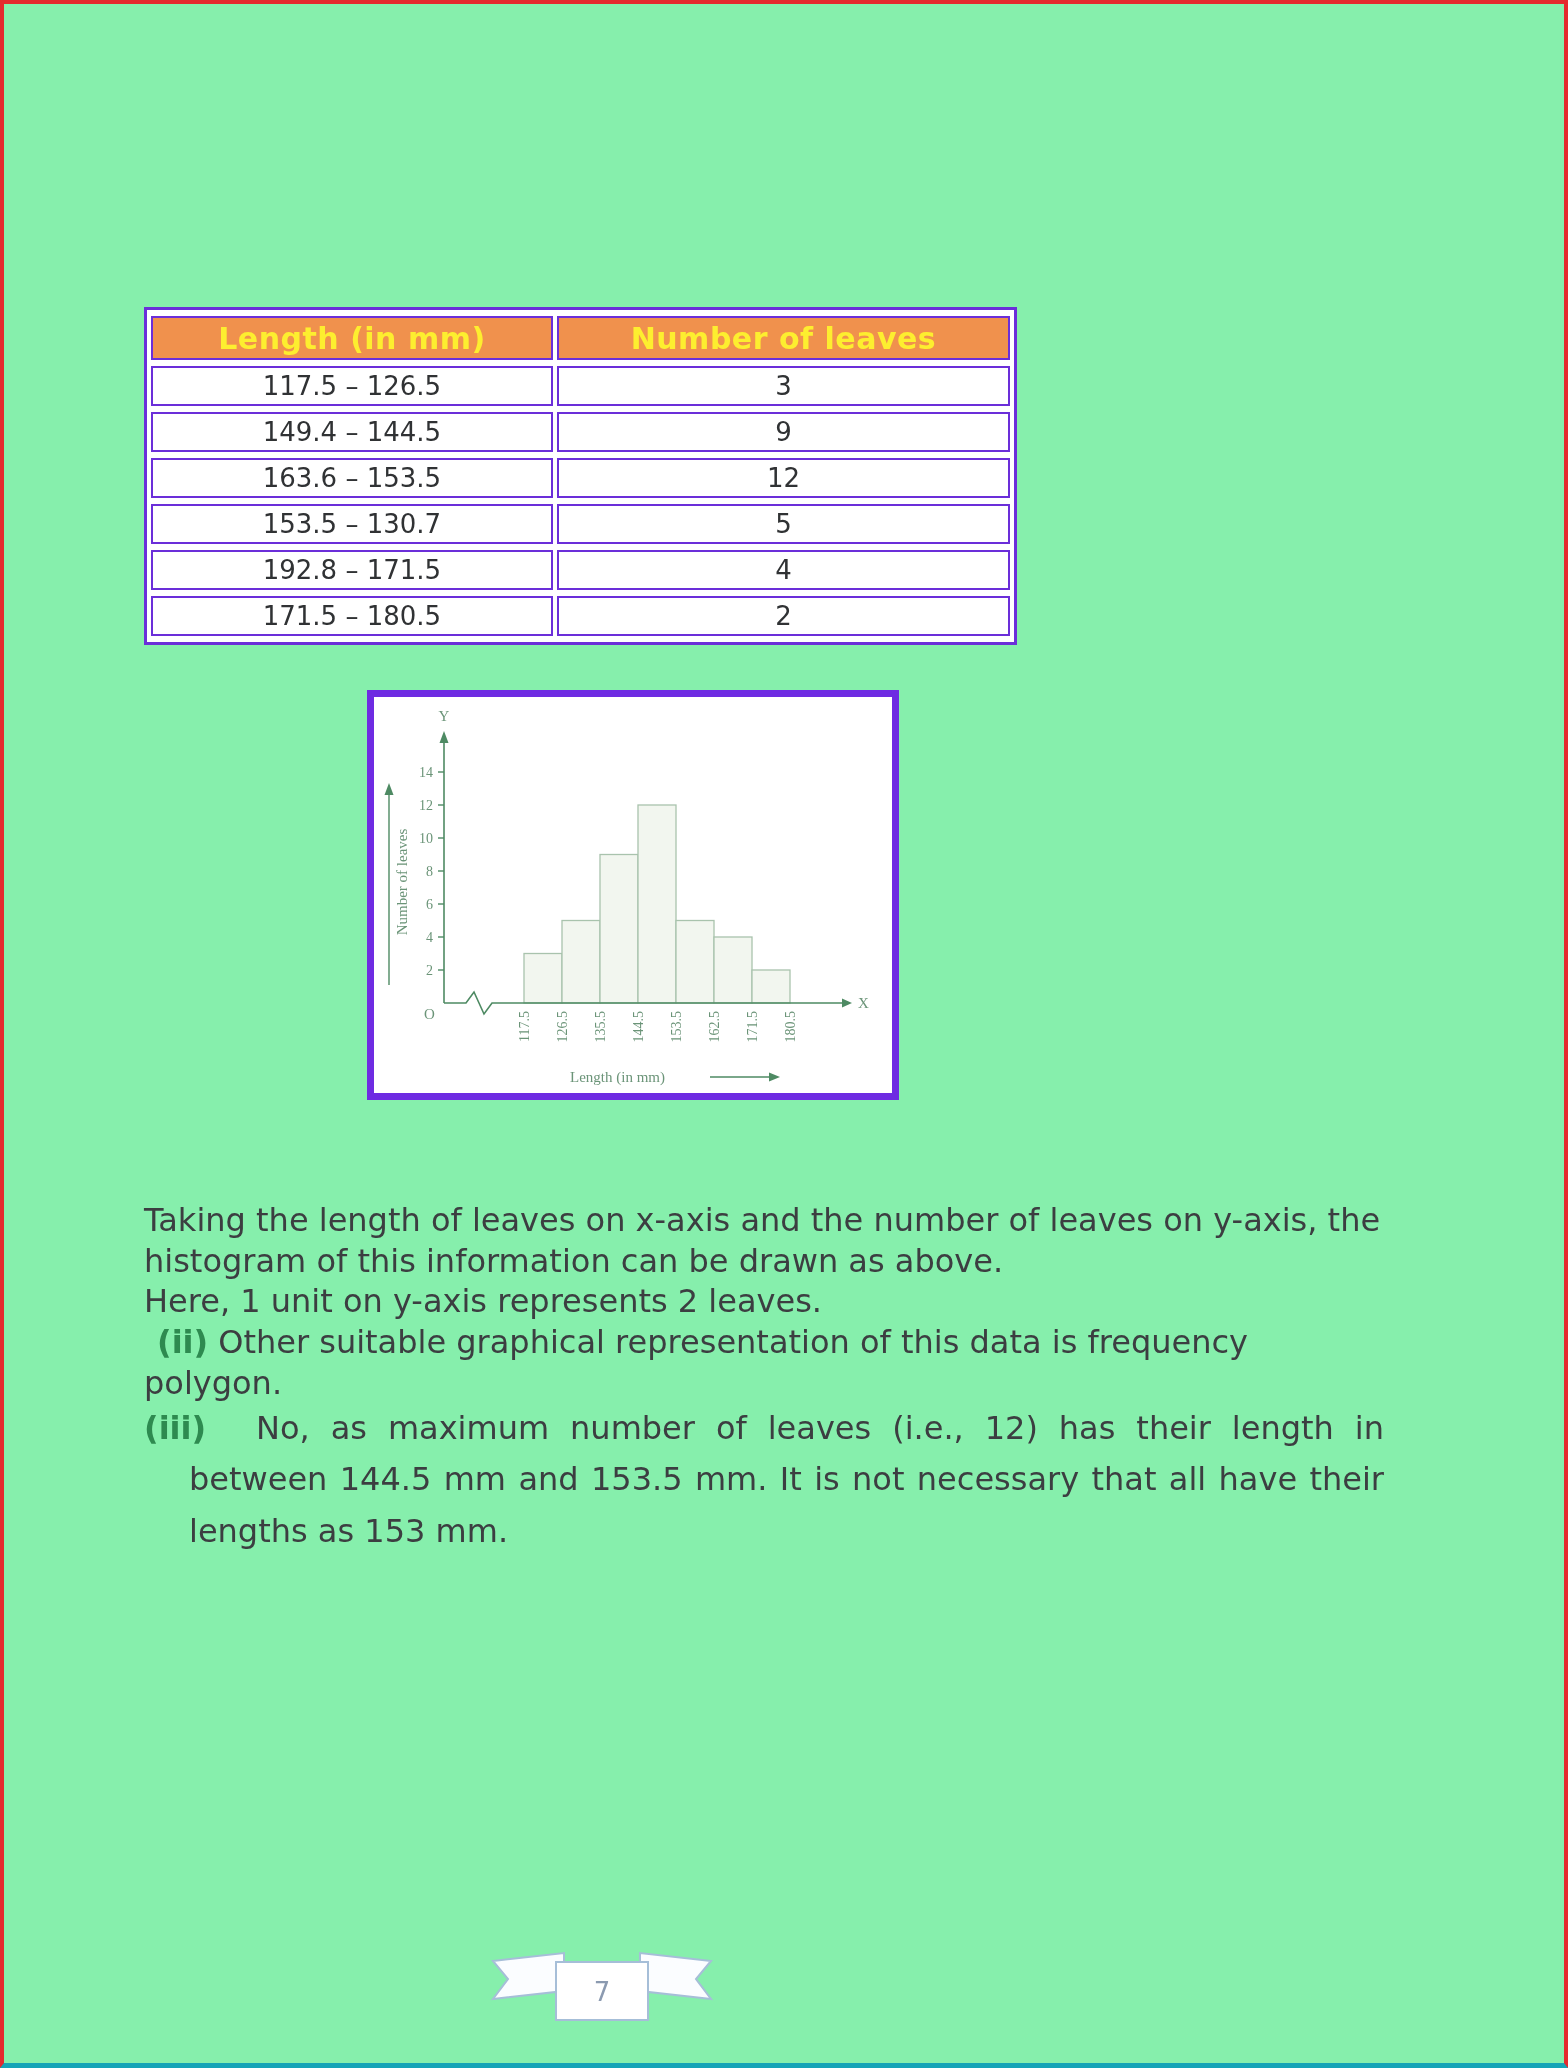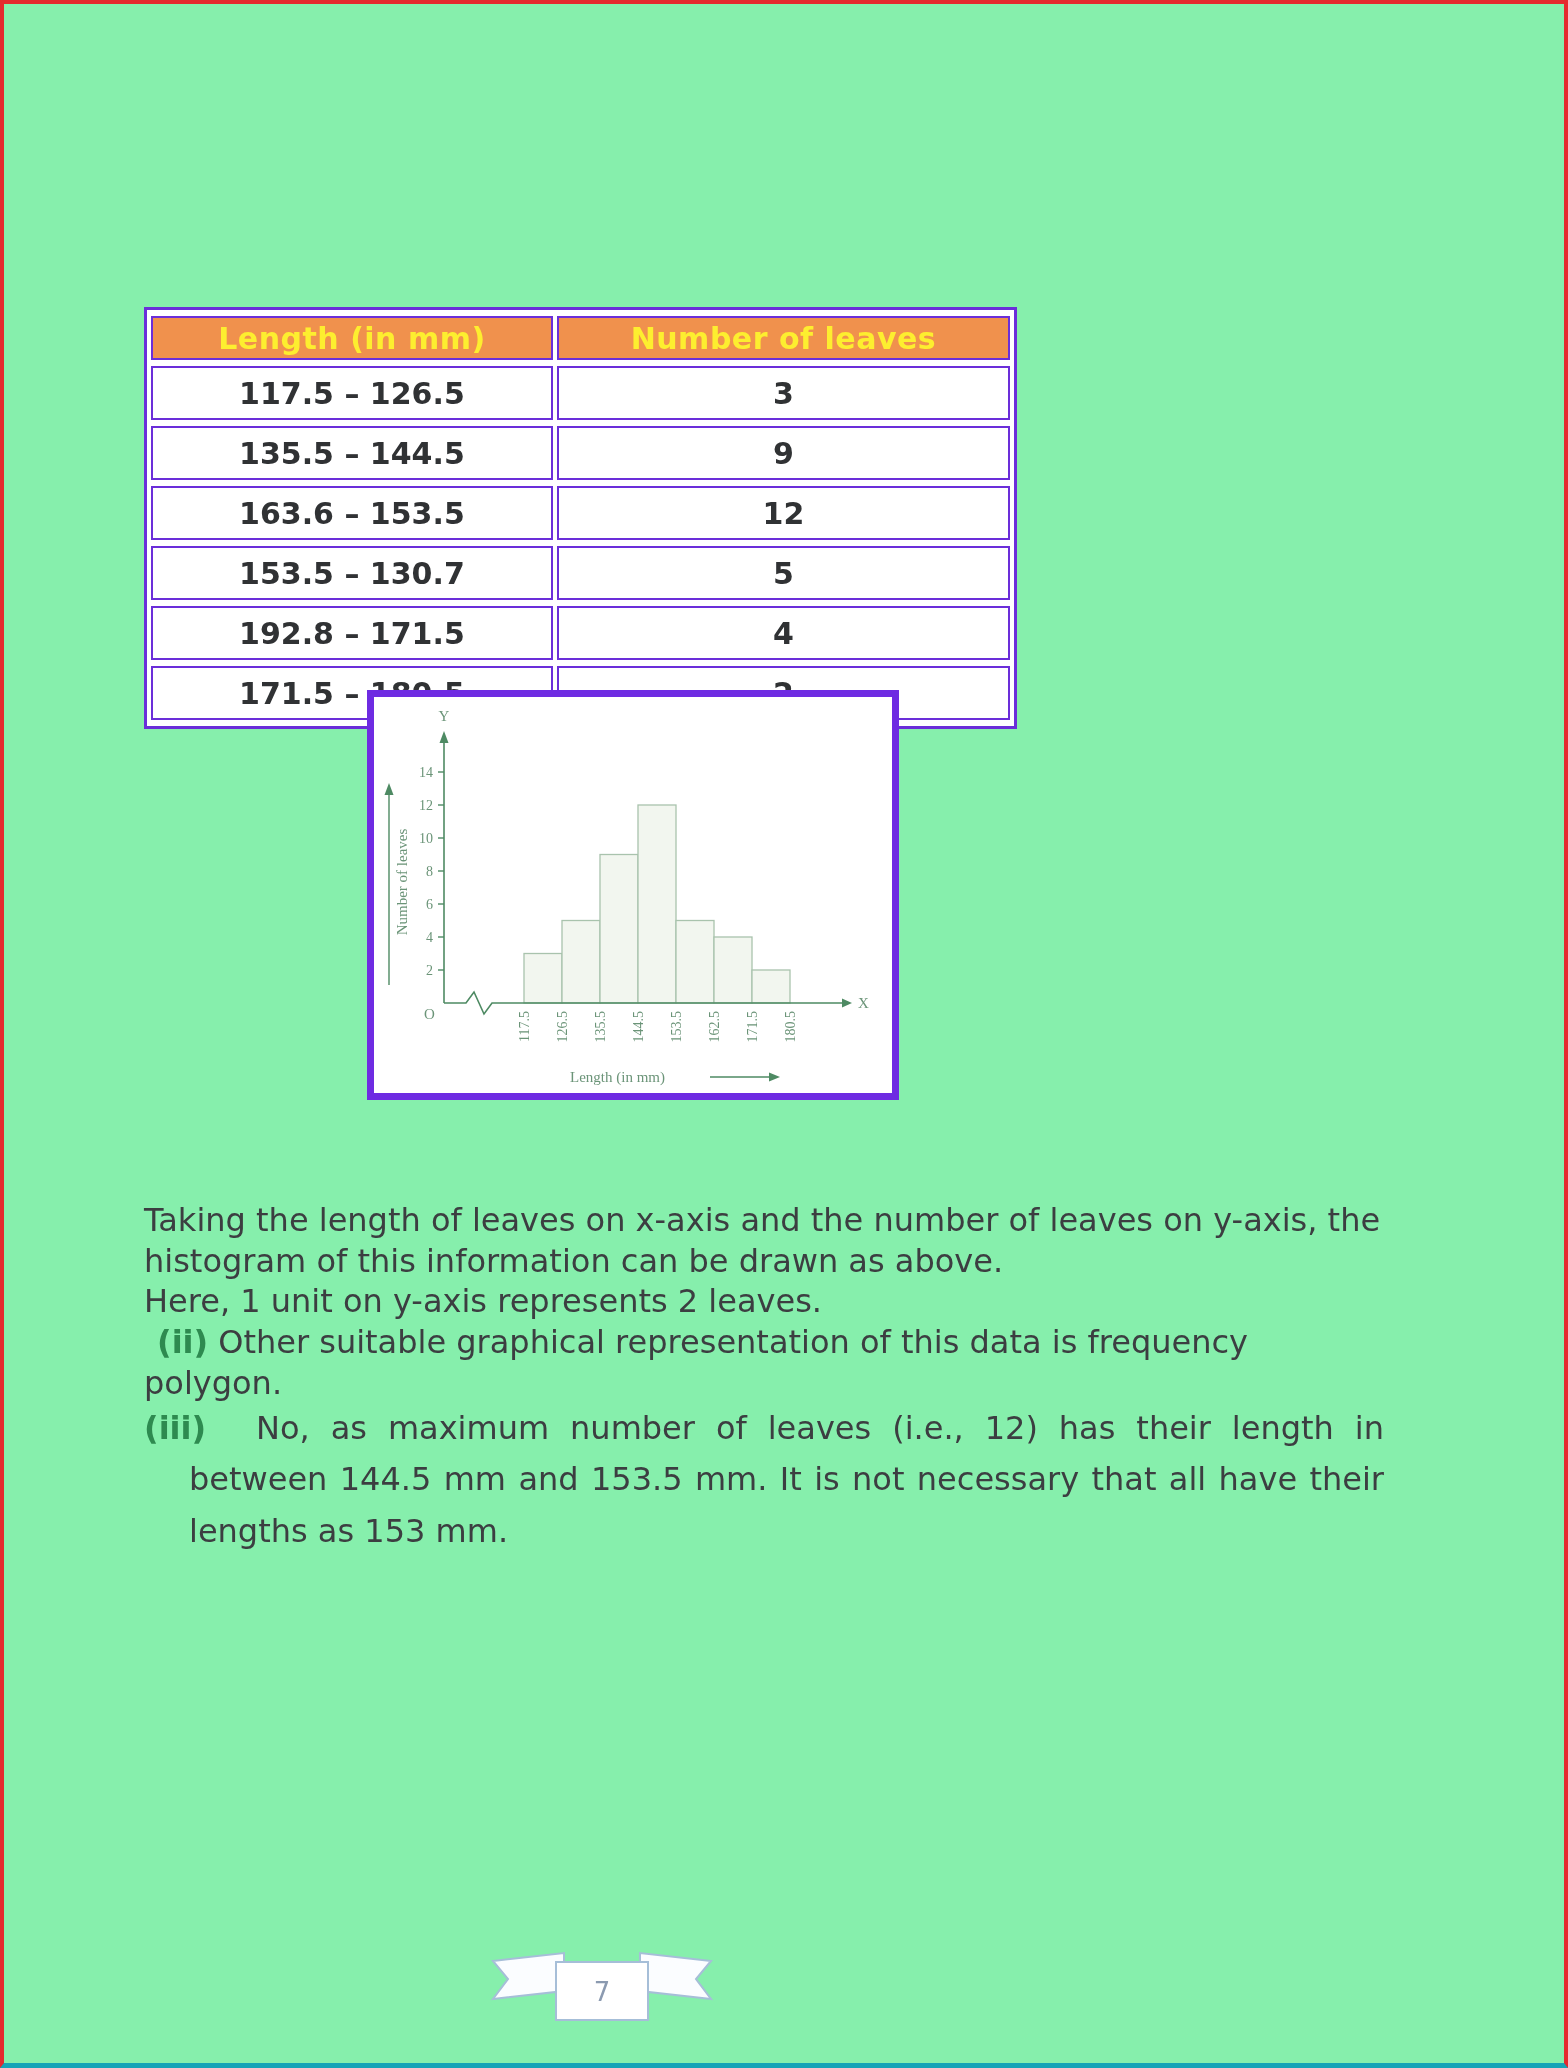--- a/index.html
+++ b/index.html
@@ -15,21 +15,21 @@
     border:3px solid var(--table-border,#6b2ed9);
     border-collapse:separate; border-spacing:4px 6px; background:#ffffff;
   }
   .data-table th {
     background:var(--header-bg,#f0914d); color:var(--header-text,#fdee2f);
     font-size:30px; font-weight:bold; height:44px; letter-spacing:0.5px;
     border:2px solid var(--table-border,#6b2ed9);
   }
   .data-table td {
     border:2px solid var(--table-border,#6b2ed9);
-    font-size:30px; font-weight:bold; color:#303234; text-align:center; height:54px;
+    font-size:26px; font-weight:normal; color:#303234; text-align:center; height:40px;
   }
   .chart-box {
     position:absolute; left:363px; top:686px; width:532px; height:410px;
     border:7px solid var(--chart-border,#6e2be2); background:#ffffff;
   }
   .chart-box svg { display:block; width:100%; height:100%; }
   .text-block {
     position:absolute; left:140px; top:1196px; width:1240px;
     color:#3c3e41; font-size:32px; line-height:1.27;
   }
@@ -59,21 +59,21 @@
         <th>Length (in mm)</th>
         <th>Number of leaves</th>
       </tr>
     </thead>
     <tbody>
         <tr>
           <td>117.5 – 126.5</td>
           <td>3</td>
         </tr>
         <tr>
-          <td>135.5 – 144.5</td>
+          <td>149.4 – 144.5</td>
           <td>9</td>
         </tr>
         <tr>
           <td>163.6 – 153.5</td>
           <td>12</td>
         </tr>
         <tr>
           <td>153.5 – 130.7</td>
           <td>5</td>
         </tr>

